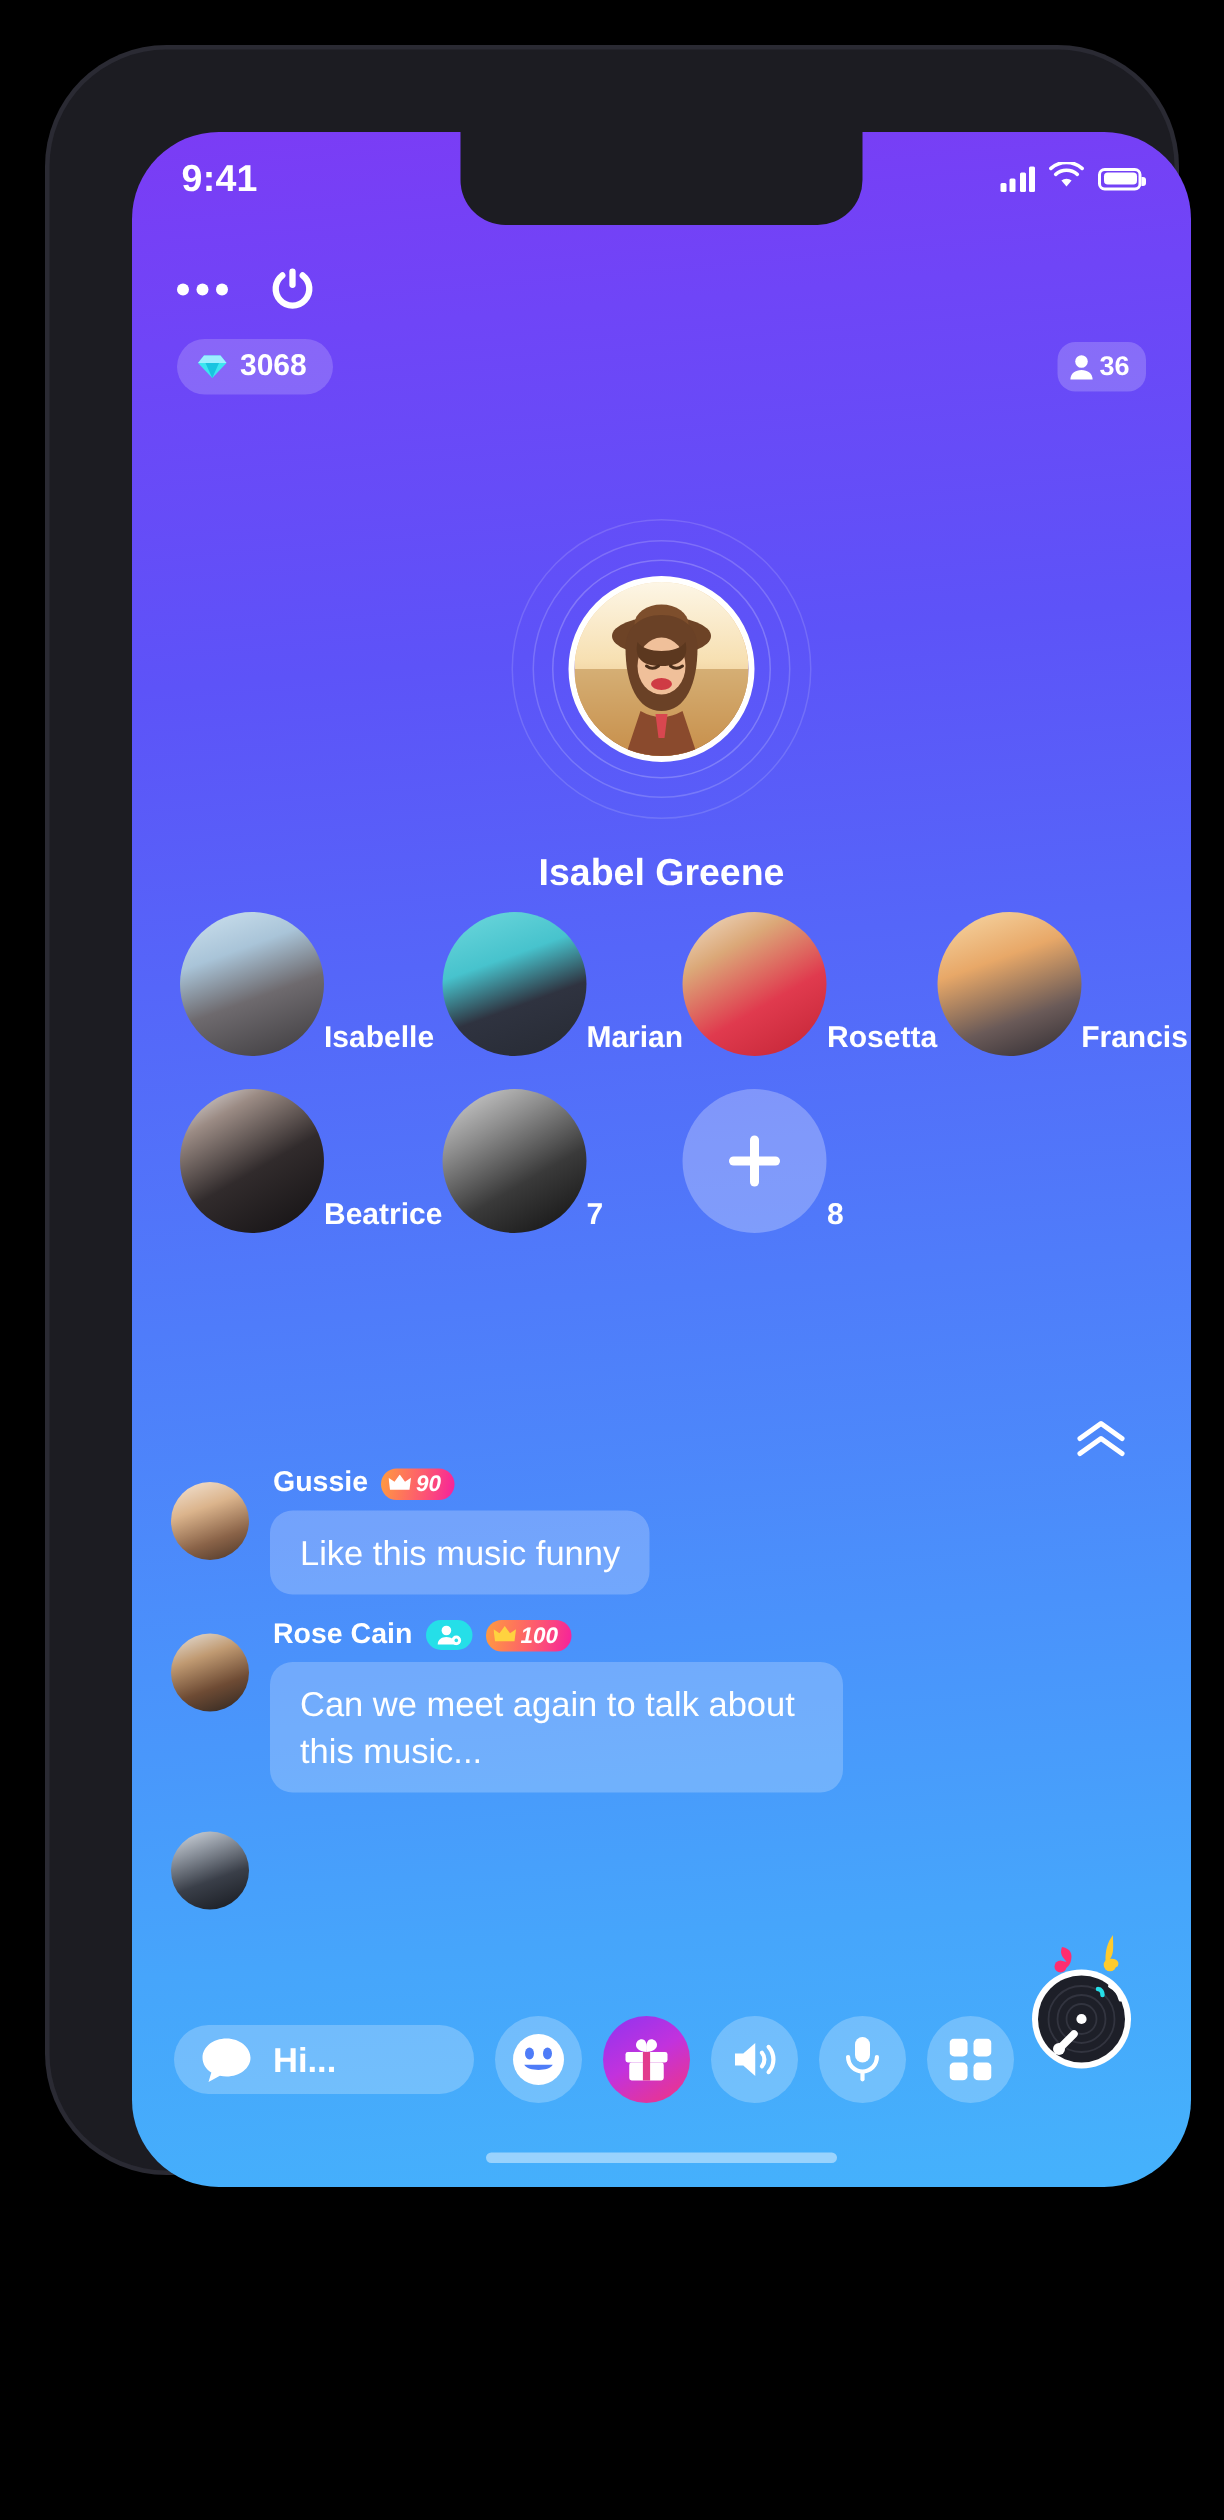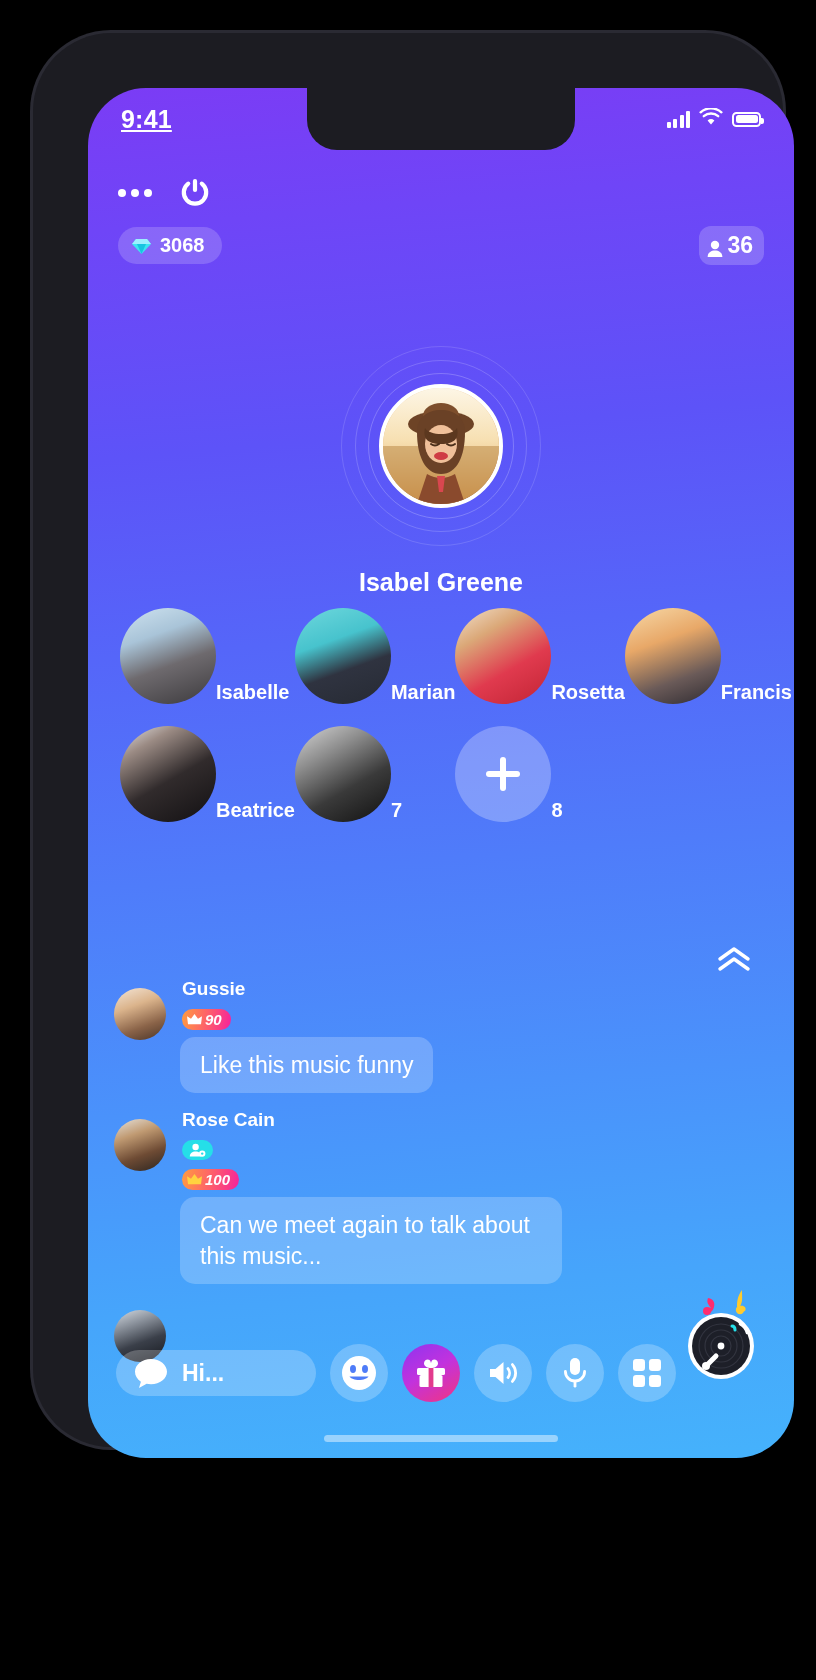--- a/index.html
+++ b/index.html
@@ -53,21 +53,20 @@
 
   
   .statusbar {
     position: absolute; top: 0; left: 0;
     width: 100%; height: 62px;
     display: flex; align-items: center;
     justify-content: space-between;
     padding: 0 33px;
     z-index: 45;
     color: #fff;
-    text-decoration: underline;
   }
   .status-time {
     font-size: 25px; font-weight: 700;
     letter-spacing: 0.2px;
   }
   .status-icons { display: flex; align-items: center; gap: 9px; }
   .sig { display: flex; align-items: flex-end; gap: 2.5px; height: 17px; }
   .sig i { display: block; width: 4px; background: #fff; border-radius: 1px; }
   .sig i:nth-child(1) { height: 6px; }
   .sig i:nth-child(2) { height: 9px; }
@@ -117,21 +116,21 @@
     border-radius: 19px;
     padding: 7px 17px 7px 13px;
     color: #fff; font-size: 20px; font-weight: 600;
   }
   .gem-ico { width: 21px; height: 17px; display:block; }
   .viewers-pill {
     display: inline-flex; align-items: center; gap: 4px;
     background: rgba(255,255,255,0.2);
     border-radius: 12px;
     padding: 6px 11px 6px 8px;
-    color: #fff; font-size: 23px; font-weight: 700;
+    color: #fff; font-size: 18px; font-weight: 700;
   }
   .person-ico { width: 16px; height: 18px; display:block; }
 
   
   .host-wrap {
     position: absolute; top: 258px; left: 0; right: 0;
     display: flex; flex-direction: column; align-items: center;
     z-index: 15;
   }
   .host-rings {
@@ -200,22 +199,22 @@
     position: absolute; left: 26px; right: 26px; top: 890px;
     z-index: 14;
   }
   .msg { display: flex; gap: 14px; margin-bottom: 16px; }
   .msg-avatar {
     width: 52px; height: 52px; border-radius: 50%;
     flex: 0 0 52px; overflow: hidden; margin-top: 10px;
   }
   .msg-body { display: flex; flex-direction: column; align-items: flex-start; }
   .msg-head {
-    display: flex; align-items: flex-start; gap: 9px;
-    margin-bottom: 7px; padding-left: 2px; flex-direction: column;
+    display: flex; align-items: center; gap: 9px;
+    margin-bottom: 7px; padding-left: 2px;
   }
   .msg-user { color: #fff; font-size: 19px; font-weight: 700; }
   .badge-crown {
     display: inline-flex; align-items: center; gap: 3px;
     background: linear-gradient(100deg,#ff9c3f 0%, #fd5b6e 55%, #f6219c 100%);
     border-radius: 11px; padding: 2px 9px 2px 5px;
     color: #fff; font-size: 15px; font-weight: 700; font-style: italic;
   }
   .badge-crown svg { width: 15px; height: 12px; display: block; }
   .badge-mod {

